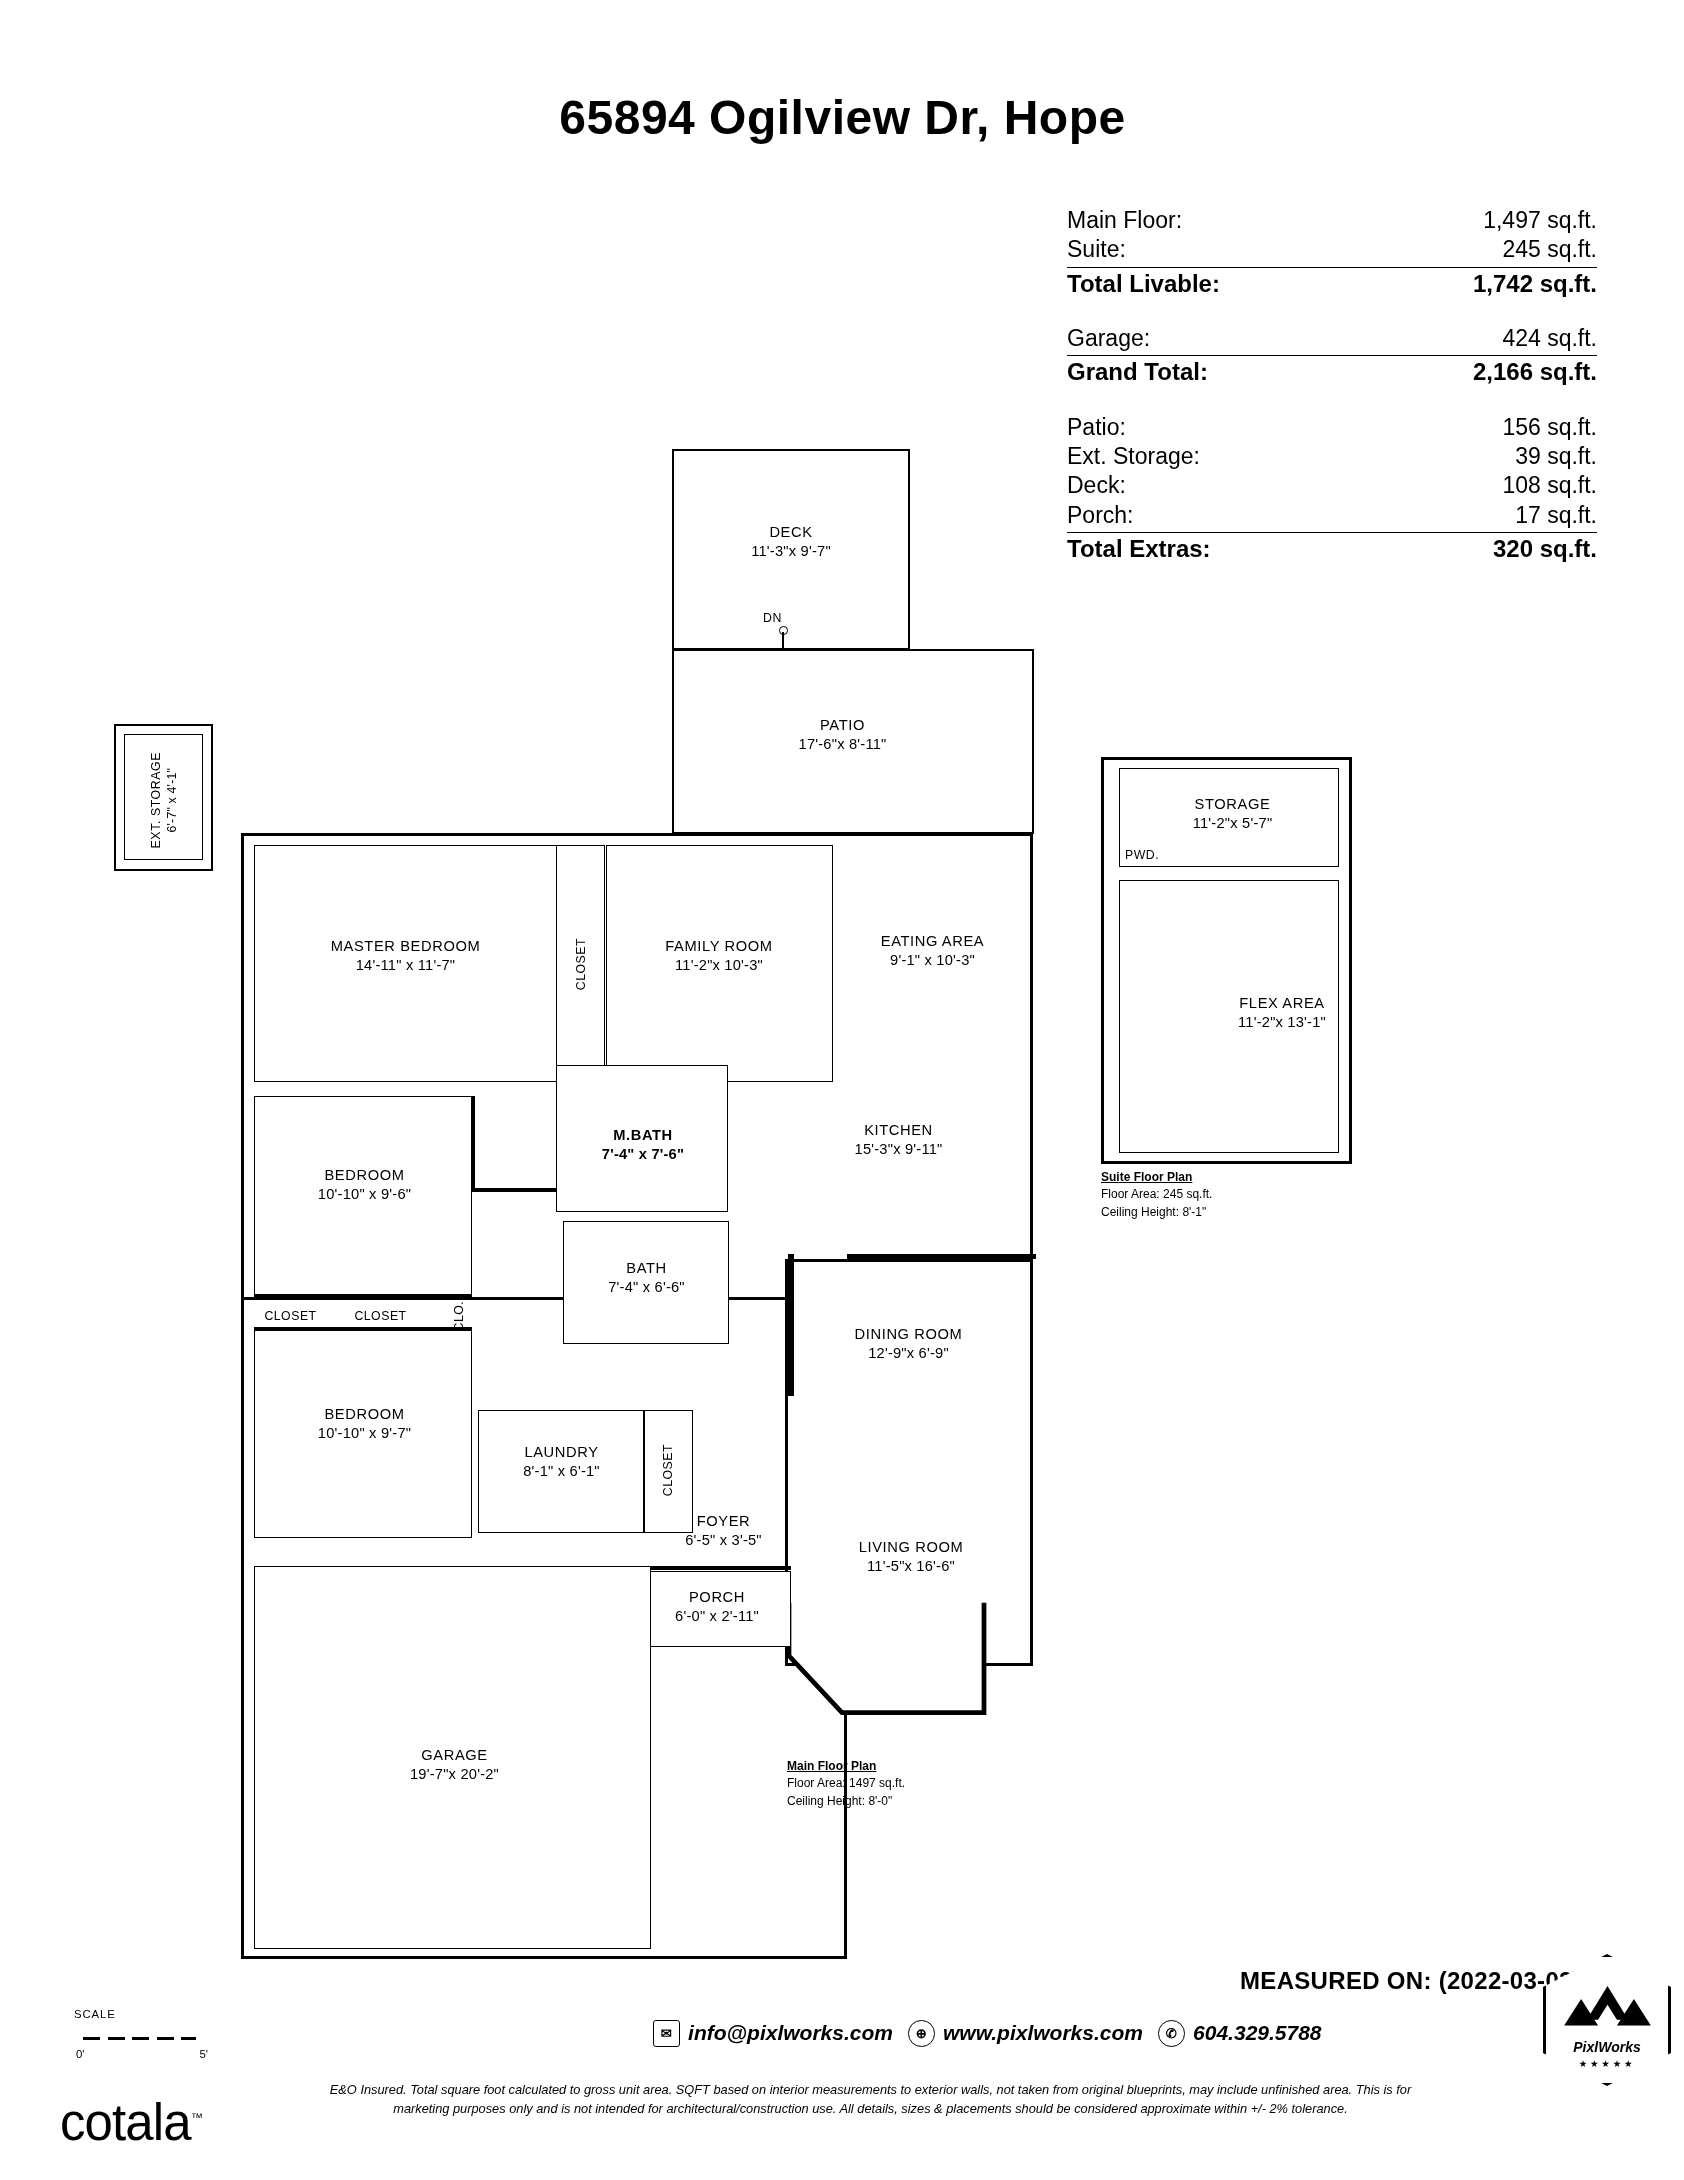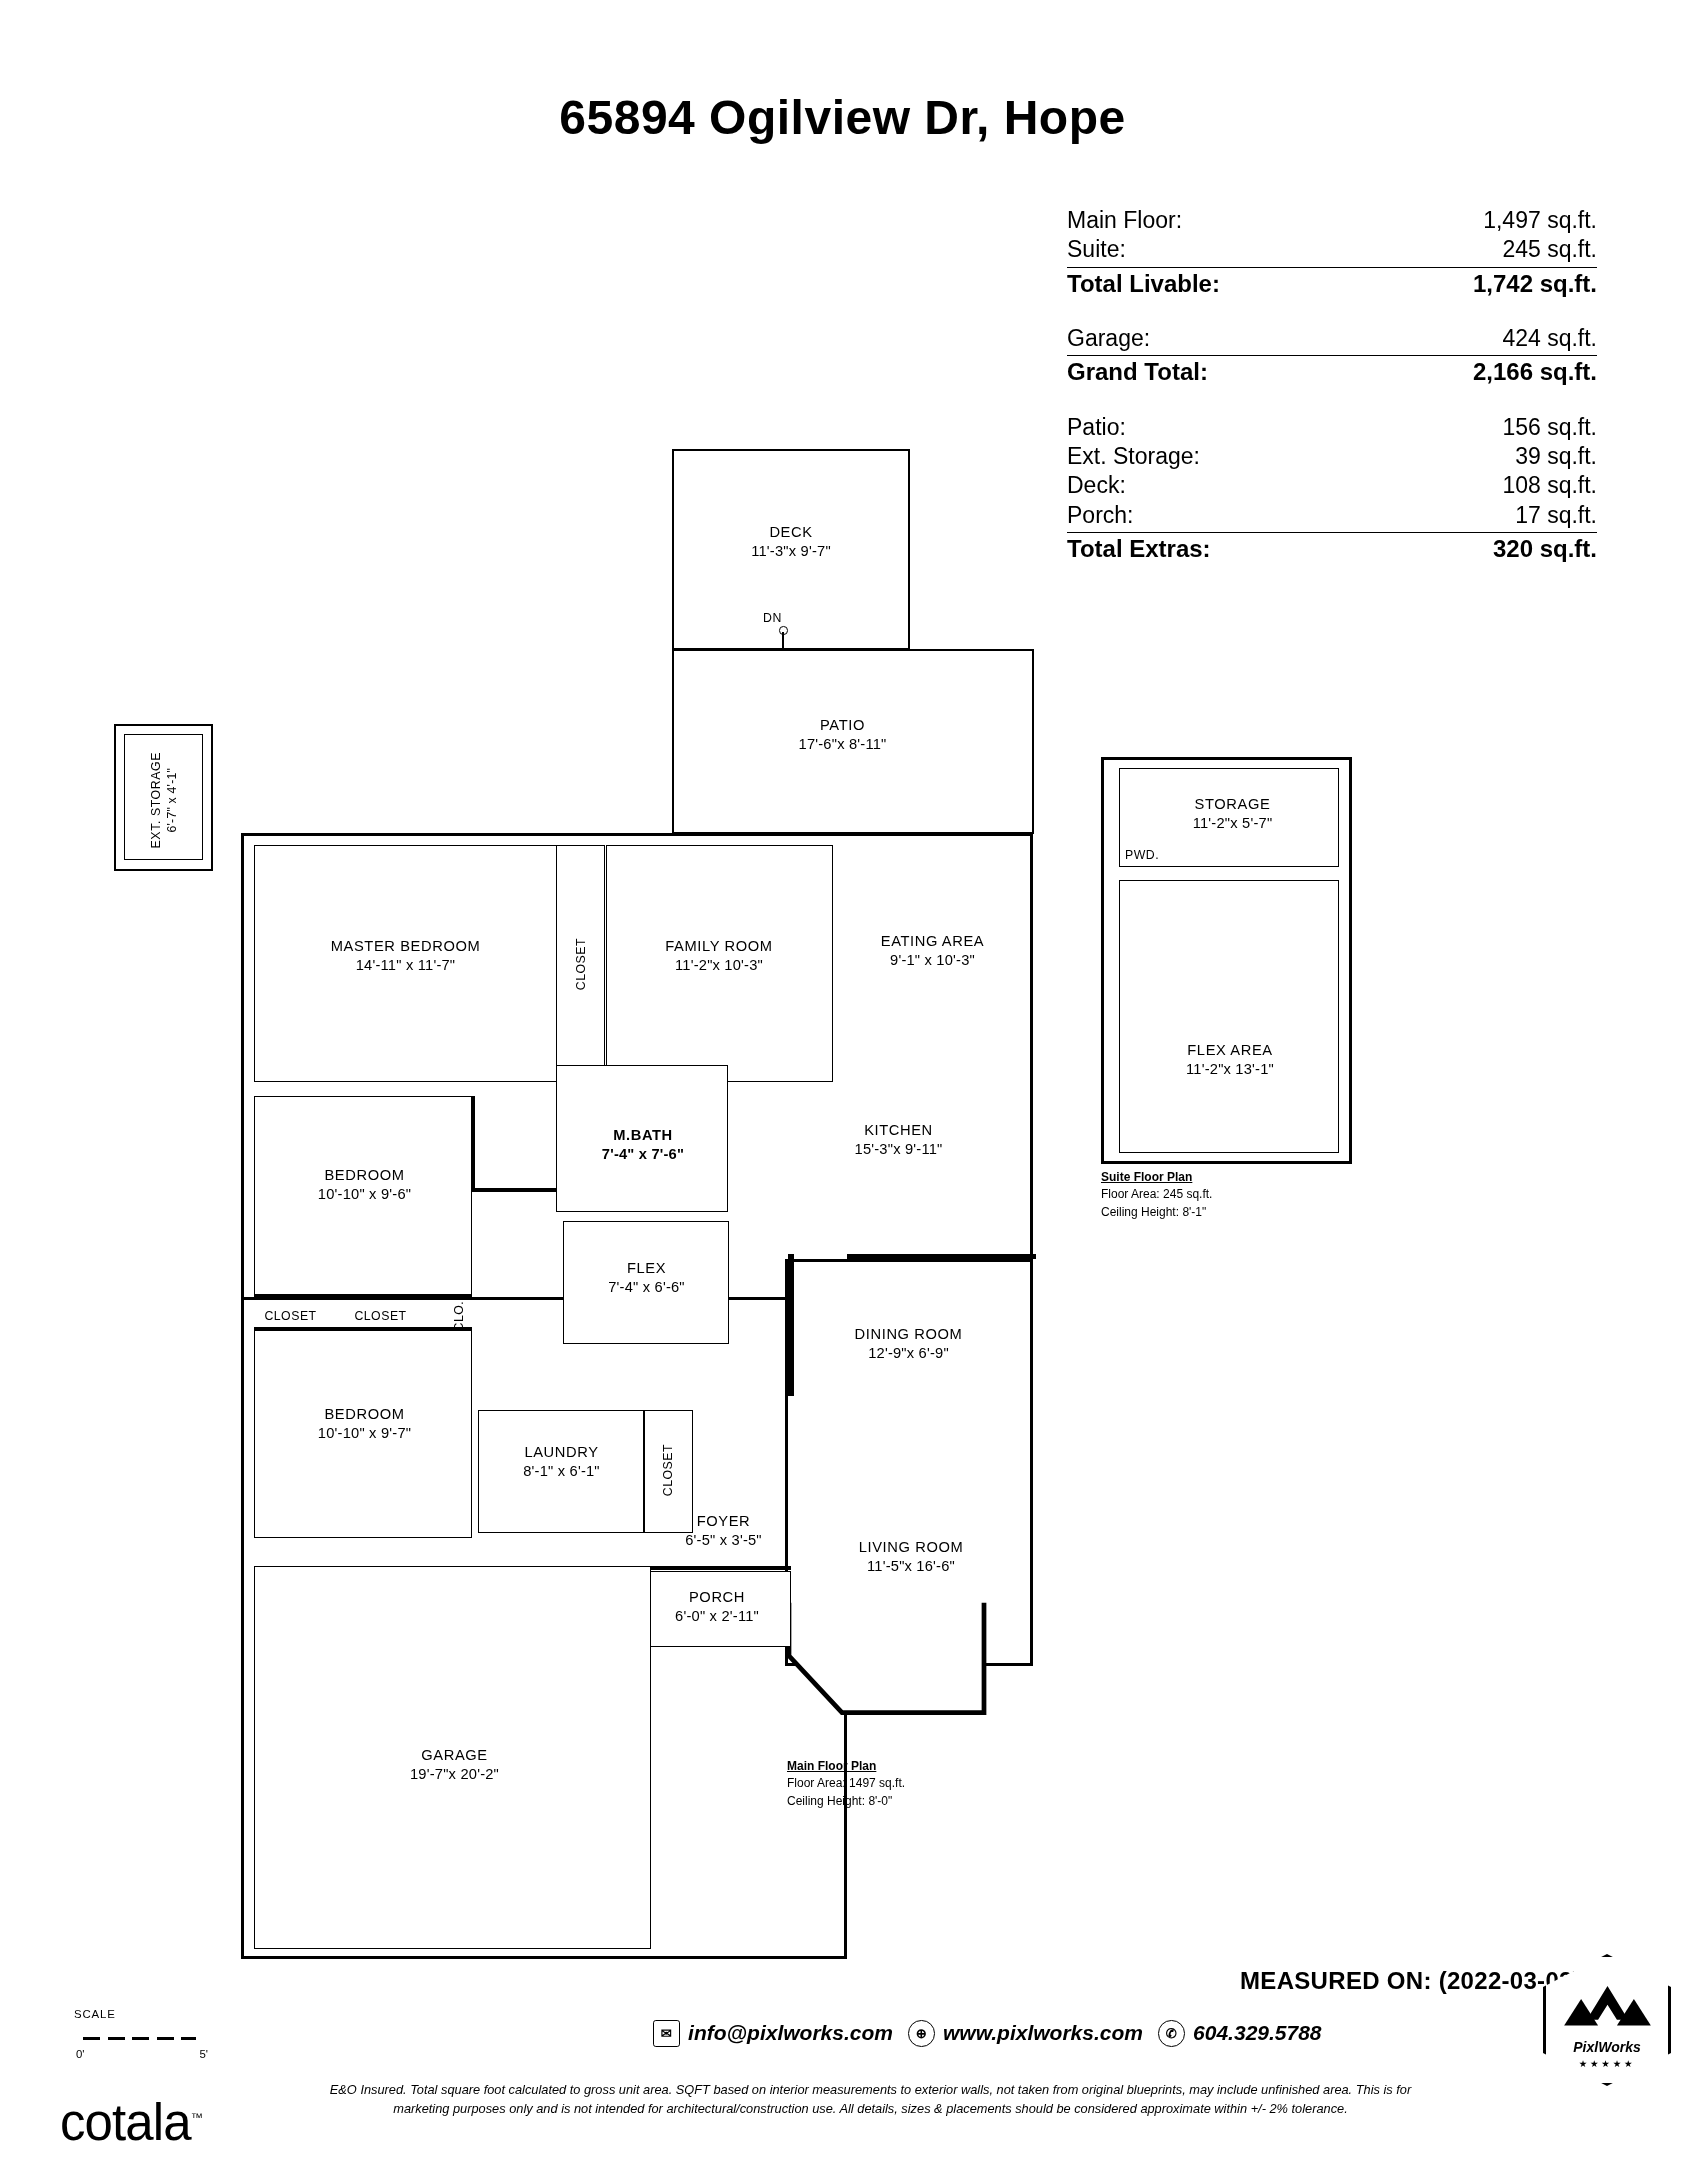--- a/index.html
+++ b/index.html
@@ -177,21 +177,21 @@
   <div class="vline" style="left:471px;top:1096px;width:3.8px;height:95px;"></div>
 
   <div class="wall thin" style="left:556px;top:1065px;width:172px;height:147px;"></div>
   <div class="lbl-box" style="left:560px;top:1126px;width:166px;font-weight:bold;">
     <div class="nm">M.BATH</div>
     <div class="dim">7'-4" x  7'-6"</div>
   </div>
 
   <div class="wall thin" style="left:563px;top:1221px;width:166px;height:123px;"></div>
   <div class="lbl-box" style="left:566px;top:1259px;width:161px;">
-    <div class="nm">FLEX</div>
+    <div class="nm">BATH</div>
     <div class="dim">7'-4" x  6'-6"</div>
   </div>
 
   <div class="lbl-box" style="left:804px;top:1121px;width:189px;">
     <div class="nm">KITCHEN</div>
     <div class="dim">15'-3"x 9'-11"</div>
   </div>
   <div class="hline" style="left:847px;top:1254px;width:189px;height:4.7px;"></div>
   <div class="vline" style="left:788px;top:1254px;width:5.7px;height:142px;"></div>
 
@@ -252,21 +252,21 @@
 
   <div class="wall thick" style="left:1101px;top:757px;width:251px;height:407px;"></div>
   <div class="wall thin" style="left:1119px;top:768px;width:220px;height:99px;"></div>
   <div class="lbl-box" style="left:1145px;top:795px;width:175px;">
     <div class="nm">STORAGE</div>
     <div class="dim">11'-2"x  5'-7"</div>
   </div>
   <div class="lbl-box tiny" style="left:1109px;top:847px;width:66px;"><span>PWD.</span></div>
 
   <div class="wall thin" style="left:1119px;top:880px;width:220px;height:273px;"></div>
-  <div class="lbl-box" style="left:1140px;top:994px;width:180px;margin-top:47px;">
+  <div class="lbl-box" style="left:1192px;top:994px;width:180px;">
     <div class="nm">FLEX AREA</div>
     <div class="dim">11'-2"x 13'-1"</div>
   </div>
 
   <div class="caption" style="left:1101px;top:1169px;">
     <div class="h">Suite Floor Plan</div>
     <div>Floor Area: 245 sq.ft.</div>
     <div>Ceiling Height: 8'-1"</div>
   </div>
 

